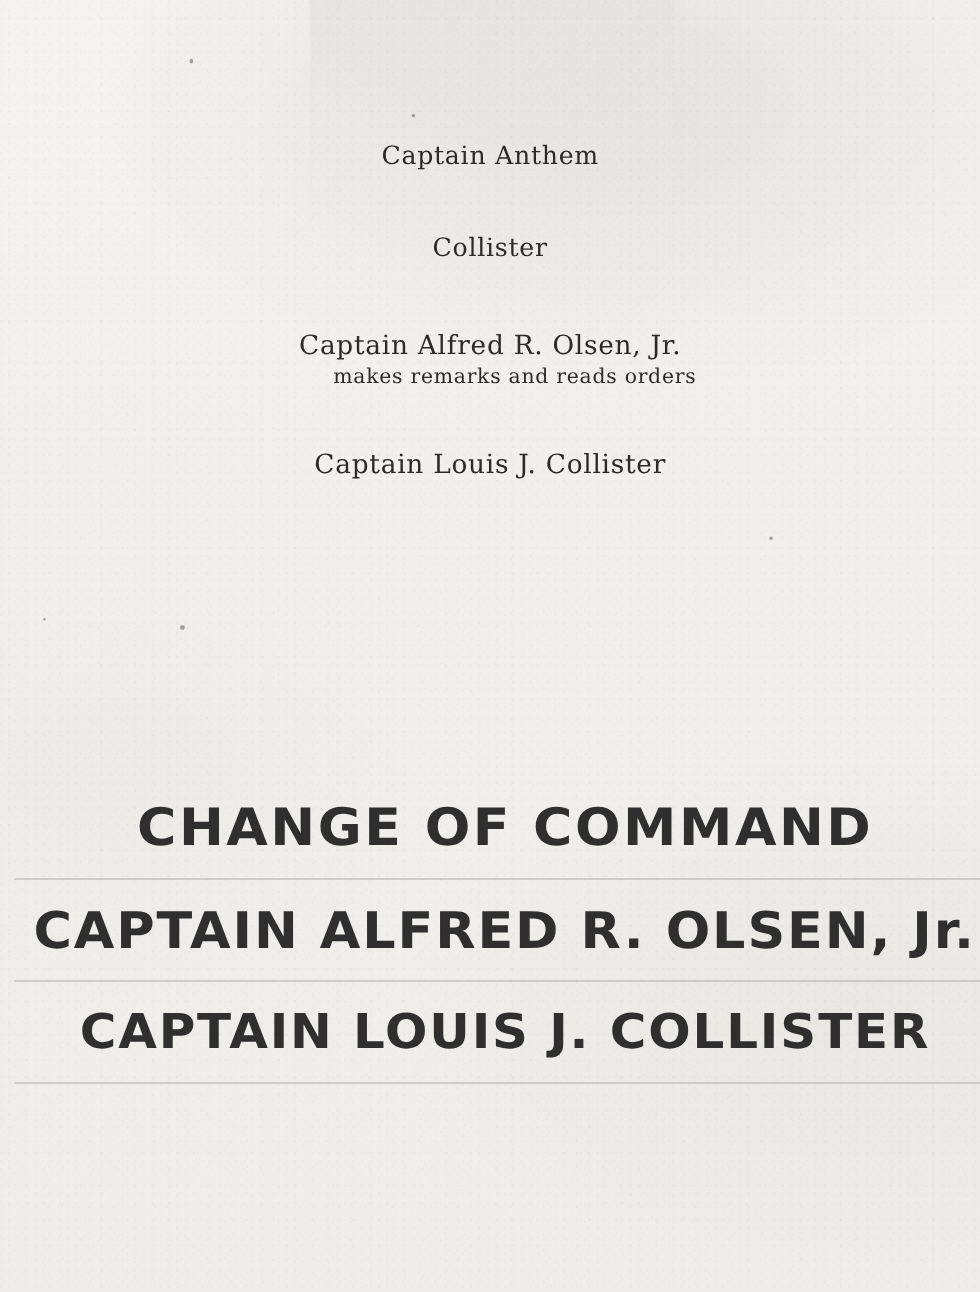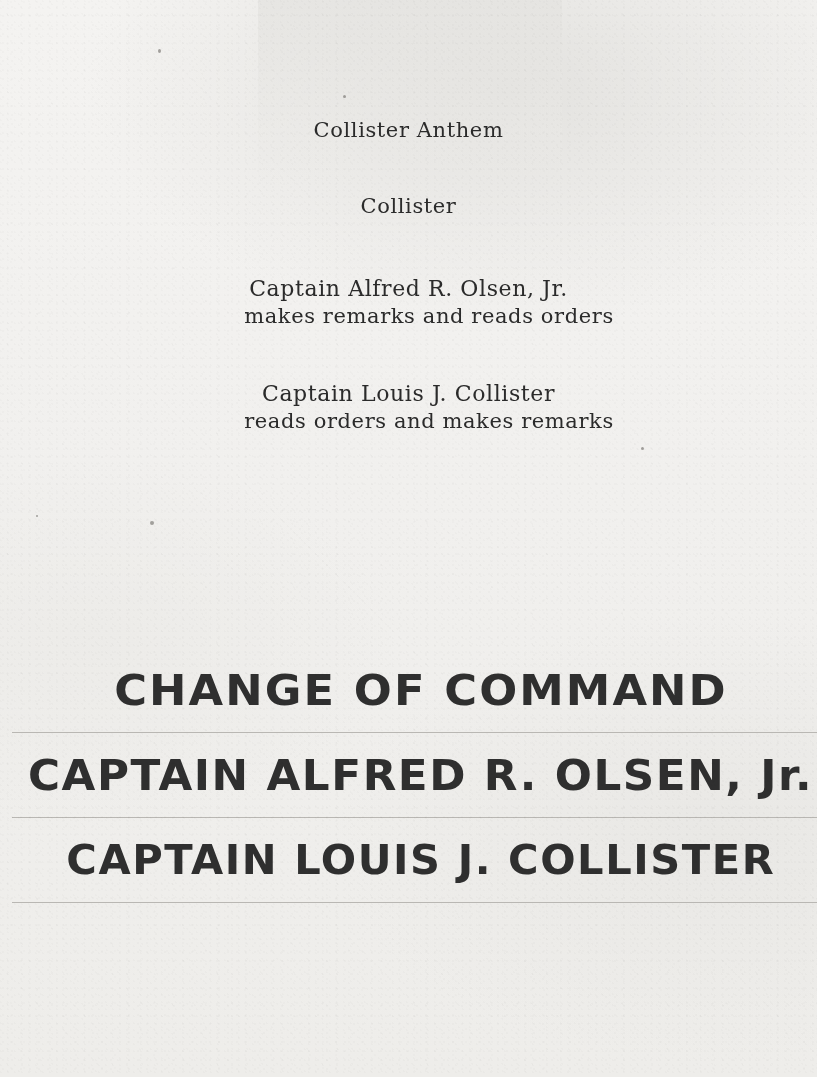--- a/index.html
+++ b/index.html
@@ -79,21 +79,21 @@
   }
   .p-invocation {
     font-size: 21px;
     margin-bottom: 56px;
   }
   .p-name {
     font-size: 22px;
     line-height: 1.32;
   }
   .p-sub {
-    font-size: 21px;
+    font-size: 17px;
     line-height: 1.32;
     margin-left: 41px;
   }
   .p-group-1 { margin-bottom: 48px; }
 
   
   .headings {
     position: absolute;
     left: 12px;
     top: 648px;
@@ -131,32 +131,31 @@
   <div class="band"></div>
 
   <div class="fleck" style="left:158px; top:49px; width:3px; height:4px;"></div>
   <div class="fleck" style="left:343px; top:95px; width:3px; height:3px;"></div>
   <div class="fleck" style="left:150px; top:521px; width:4px; height:4px;"></div>
   <div class="fleck" style="left:641px; top:447px; width:3px; height:3px;"></div>
   <div class="fleck" style="left:36px; top:515px; width:2px; height:2px;"></div>
 
   <div class="program">
 
-    <div class="prog-line p-anthem">Collister Anthem</div>
+    <div class="prog-line p-anthem">Captain Anthem</div>
 
     <div class="prog-line p-invocation">Collister</div>
 
     <div class="p-group-1">
       <div class="prog-line p-name">Captain Alfred R. Olsen, Jr.</div>
       <div class="prog-line p-sub">makes remarks and reads orders</div>
     </div>
 
     <div>
       <div class="prog-line p-name">Captain Louis J. Collister</div>
-      <div class="prog-line p-sub">reads orders and makes remarks</div>
     </div>
   </div>
 
   <div class="headings">
 
     <div class="hrow h-command">
       <span class="htext">CHANGE OF COMMAND</span>
     </div>
     <div class="rule"></div>
 

